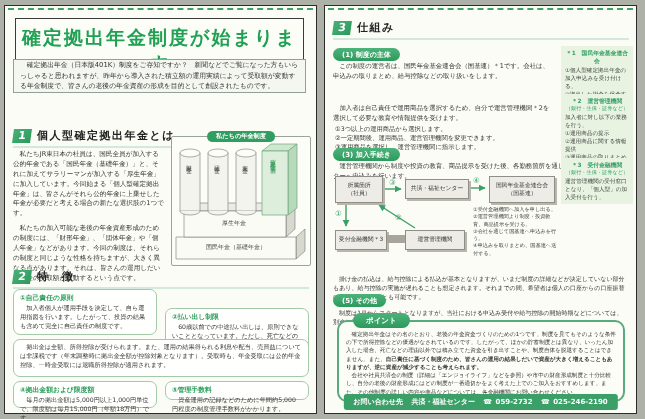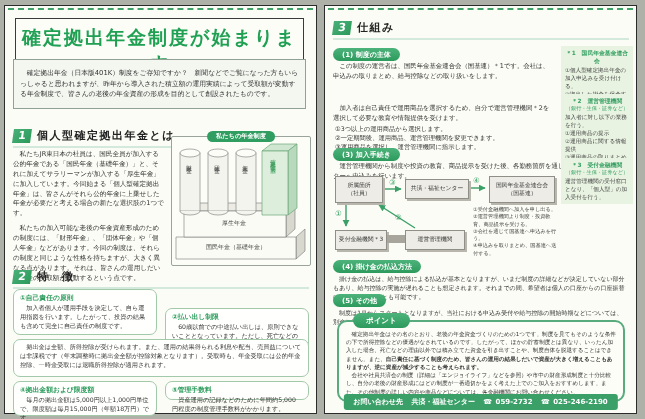--- a/index.html
+++ b/index.html
@@ -17,21 +17,21 @@
   .dash-top{position:absolute;top:2px;left:3px;right:3px;border-top:2px dashed #3fa269;}
   
   .title-box{
     position:absolute;left:10px;top:12px;width:289px;box-sizing:border-box;
     border:1px solid #3a3a3a;text-align:center;padding:6px 0 7px;
     background:#fdfdf8;
   }
   .main-title{font-size:19px;font-weight:bold;color:#1fa053;letter-spacing:2px;}
   .intro-box{
     position:absolute;left:8px;top:53px;width:293px;box-sizing:border-box;
-    border:1px solid #93a095;background:#f3f7f0;padding:8px 6px;
+    border:1px solid #93a095;background:#f3f7f0;padding:0 6px;
     font-size:6.8px;line-height:1.55;color:#333;
   }
   .intro-box p{margin:0;}
   .sec-head{
     position:absolute;left:8px;display:flex;align-items:center;gap:6px;
     border-bottom:2px solid #d3e9dc;padding-bottom:3px;width:296px;
   }
   .sec-no{
     display:inline-block;background:linear-gradient(135deg,#49b078,#2c9a5b);
     color:#fff;font-size:11px;font-weight:bold;min-width:14px;text-align:center;
@@ -170,21 +170,21 @@
     <div class="fbox-title">①自己責任の原則</div>
     <div class="fbox-body">　加入者個人が運用手段を決定して、自ら運用指図を行います。したがって、投資の結果も含めて完全に自己責任の制度です。</div>
   </div>
   <div class="fbox" style="left:160px;top:283px;width:144px;height:46px;margin-top:19px;">
     <div class="fbox-title">②払い出し制限</div>
     <div class="fbox-body">　60歳以前での中途払い出しは、原則できないこととなっています。ただし、死亡などの場合を除きます。</div>
   </div>
   <div class="fbox" style="left:8px;top:333px;width:296px;height:38px;">
     <div class="fbox-body">　拠出金は全額、所得控除が受けられます。また、運用の結果得られる利息や配当、売買益については非課税です（年末調整時に拠出金全額が控除対象となります）。受取時も、年金受取には公的年金控除、一時金受取には退職所得控除が適用されます。</div>
   </div>
-  <div class="fbox" style="left:8px;top:375px;width:144px;height:35px;">
+  <div class="fbox" style="left:8px;top:375px;width:144px;height:27px;">
     <div class="fbox-title">④拠出金額および限度額</div>
     <div class="fbox-body">　毎月の拠出金額は5,000円以上1,000円単位で、限度額は毎月15,000円（年額18万円）です。</div>
   </div>
   <div class="fbox" style="left:160px;top:375px;width:144px;height:14px;">
     <div class="fbox-title">⑤管理手数料</div>
     <div class="fbox-body">　資産運用の記録などのために年間約5,000円程度の制度管理手数料がかかります。</div>
   </div>
 </div>
 
 <div class="page" style="left:324px;">
@@ -263,21 +263,20 @@
       <div>④申込みを取りまとめ、国基連へ送付する。</div>
     </div>
   </div>
 
   <div class="note-box" style="top:152px;">
     <div class="note-title">＊3　受付金融機関</div>
     <div class="note-sub">（銀行・生保・証券など）</div>
     <div>運営管理機関の受付窓口となり、「個人型」の加入受付を行う。</div>
   </div>
 
-  <span class="pill rp-pill" style="top:254px;">(4) 掛け金の払込方法</span>
   <div class="rp-body" style="top:268px;width:294px;font-size:6px;">　掛け金の払込は、給与控除による払込が基本となりますが、いまだ制度の詳細などが決定していない部分もあり、給与控除の実施が遅れることも想定されます。それまでの間、希望者は個人の口座からの口座振替により払い込むことも可能です。</div>
 
   <span class="pill rp-pill" style="top:288px;">(5) その他</span>
   <div class="rp-body" style="top:302px;width:294px;font-size:6px;">　制度は1月からスタートとなりますが、当社における申込み受付や給与控除の開始時期などについては、別途お知らせします。</div>
 
   <div class="point-box">
     <div class="point-pill">ポイント</div>
     <p><span>　確定拠出年金はその名のとおり、老後の年金資金づくりのための1つです。制度を見てもそのような条件の下で所得控除などの優遇がなされているのです。したがって、ほかの貯蓄制度とは異なり、いったん加入した場合、死亡などの理由以外では積み立てた資金を引き出すことや、制度自体を脱退することはできません。また、</span><span class="bold">自己責任に基づく制度のため、皆さんの運用の結果しだいで資産が大きく増えることもありますが、逆に資産が減少することも考えられます。</span></p>
     <p>　会社や社員共済会の制度（詳細は「エンジョイライフ」などを参照）や市中の財産形成制度と十分比較し、自分の老後の財産形成にはどの制度が一番適切かをよく考えた上でのご加入をおすすめします。また、その他制度の詳しい内容や商品などについては、各金融機関にお問い合わせください。</p>
   </div>

